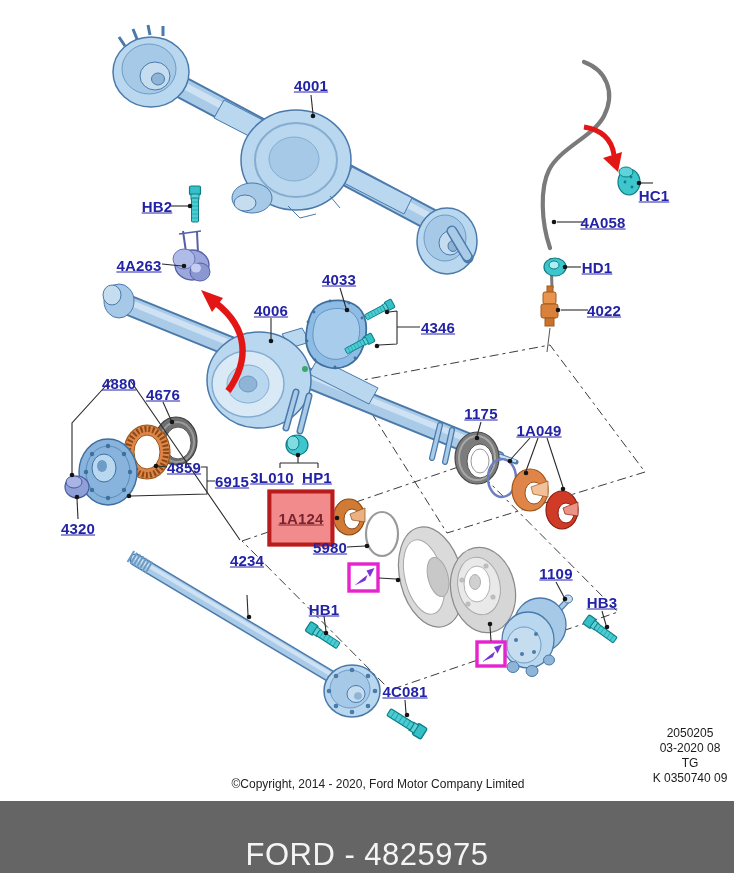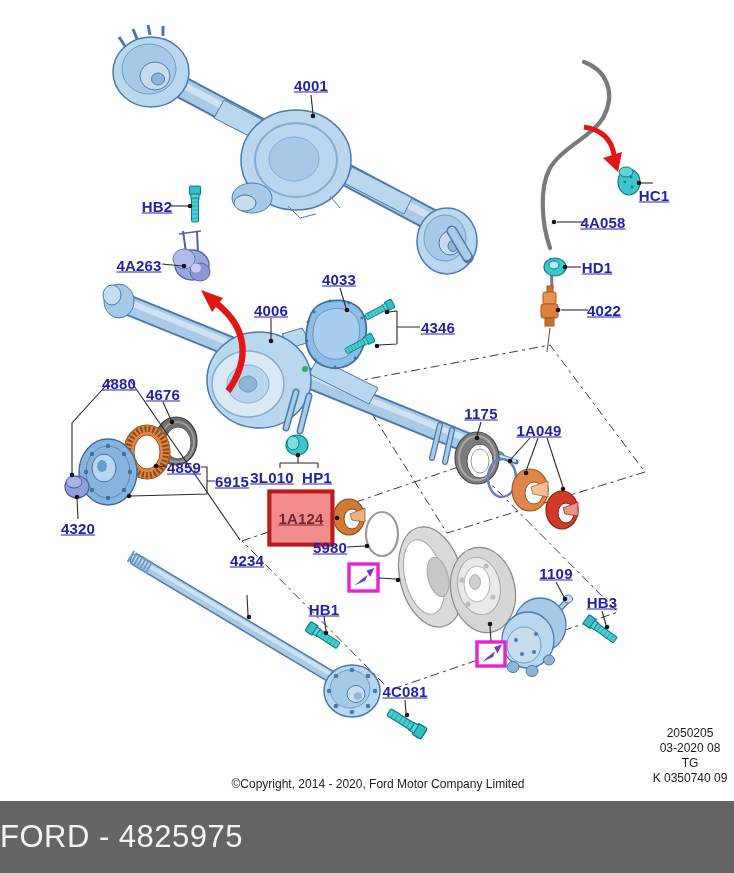--- a/index.html
+++ b/index.html
@@ -6,21 +6,21 @@
   .stage{position:relative;width:734px;height:873px;background:#fff;overflow:hidden;}
   .stage svg{position:absolute;top:0;left:0;}
   .part-label{position:absolute;transform:translate(-50%,-50%);font-weight:bold;font-size:15px;
     color:var(--c-label,#2323a7);white-space:nowrap;letter-spacing:.2px;text-decoration:underline;}
   .part-label.highlight{background:var(--c-highlight_bg,#f28b8b);color:var(--c-highlight_text,#7a2430);
     padding:16px 7px;border:4px solid #b91c1c;}
   .copyright{position:absolute;top:777px;left:0;right:14px;text-align:center;font-size:12px;color:#222;padding-left:36px;}
   .info-block{position:absolute;top:726px;left:634px;width:112px;text-align:center;
     font-size:12px;line-height:15px;color:#1a1a1a;}
   .footer-bar{position:absolute;left:0;bottom:0;width:100%;height:72px;background:var(--c-footer_bar,#656565);
-    display:flex;align-items:flex-start;justify-content:center;gap:46px;color:#f4f4f4;font-size:31px;letter-spacing:.5px;flex-direction:column;}
+    display:flex;align-items:flex-end;justify-content:center;gap:46px;color:#f4f4f4;font-size:31px;letter-spacing:.5px;}
 </style>
 </head>
 <body>
 
 <div class="stage">
 
 <svg width="734" height="801" viewBox="0 0 734 801">
   <defs>
     <g id="bolt">
       <rect x="0" y="-5.5" width="9" height="11" rx="1.5" fill="#35bfc6" stroke="#0d7d86" stroke-width="1.2"></rect>

